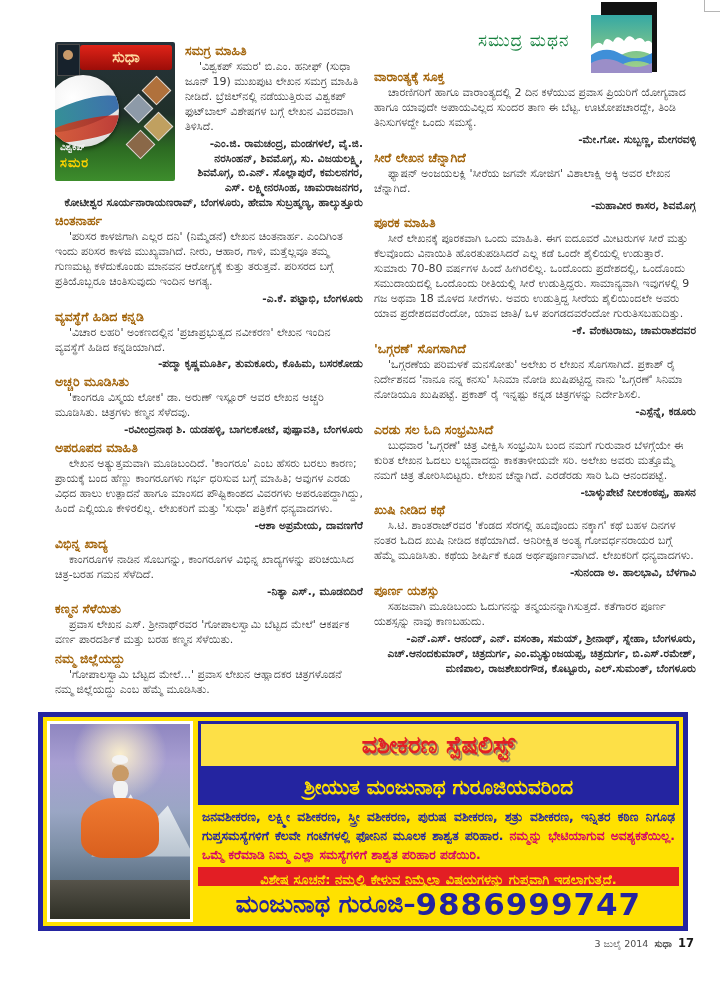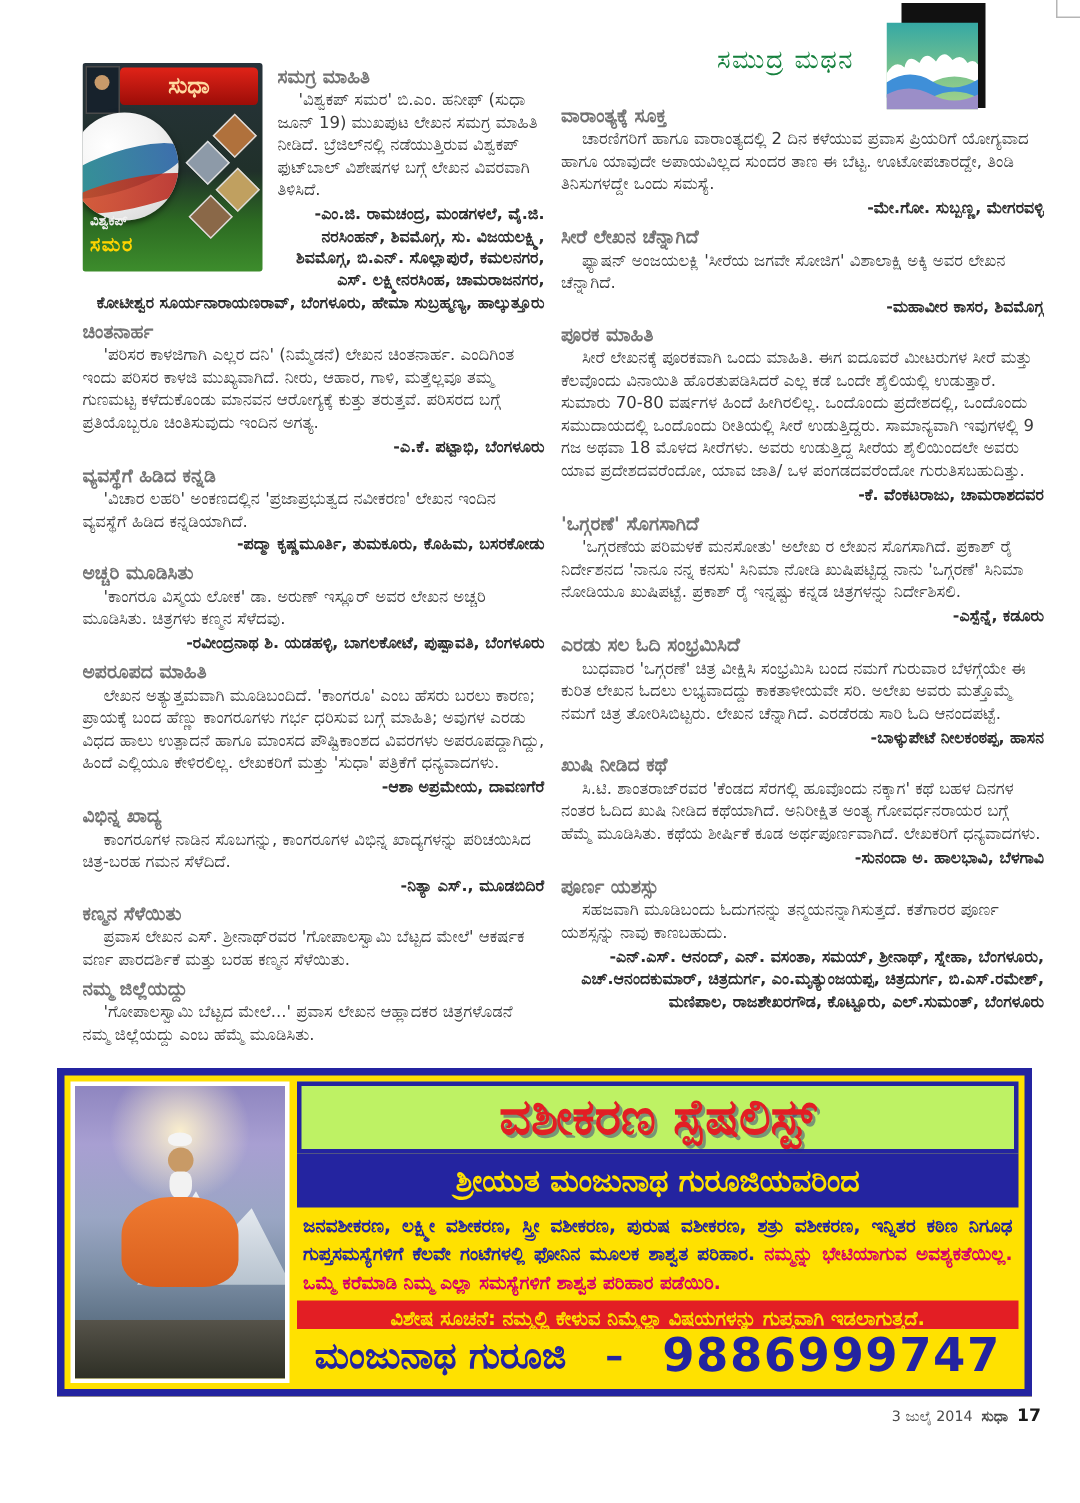--- a/index.html
+++ b/index.html
@@ -10,21 +10,21 @@
   
   .page-title{position:absolute;left:478px;top:30px;font-size:17px;color:#15803d;letter-spacing:1px;}
   .logo-wrap{position:absolute;left:591px;top:2px;width:68px;height:74px;}
   .logo-shadow{position:absolute;left:10px;top:0;width:56px;height:70px;background:#111;}
   .logo-art{position:absolute;left:0;top:13px;width:61px;height:58px;}
   .corner-artifact{position:absolute;left:704px;top:0;width:15px;height:11px;background:#fff;border:1px solid #b5b5b5;border-top:none;border-right:none;}
   
   .col{position:absolute;overflow:hidden;}
   .col-left{left:55px;top:40px;width:308px;height:668px;}
   .col-right{left:374px;top:66px;width:322px;height:644px;}
-  .sec h3{margin:3px 0 1px 0;font-size:12.5px;font-weight:bold;color:#737373;}
+  .sec h3{margin:3px 0 1px 0;font-size:12.5px;font-weight:bold;color:#a16207;}
   .sec p{margin:0;font-size:11px;line-height:1.36;}
   .sec .body{text-indent:14px;}
   .sec .sig{text-align:right;font-weight:bold;color:#2f2f2f;font-size:10.6px;line-height:1.4;margin-top:1px;}
   
   .cover{float:left;width:120px;height:139px;margin:2px 10px 3px 0;position:relative;overflow:hidden;border-radius:2px;
     background:linear-gradient(180deg,#27333b 0%,#20302a 52%,#2c6a22 76%,#3d8d2c 100%);}
   .cover .masthead{position:absolute;top:3px;left:25px;right:3px;height:25px;border-radius:3px;
     background:linear-gradient(180deg,#e02318,#9c0d08);color:#ffd9a0;font-weight:bold;font-size:15px;text-align:center;line-height:25px;}
   .cover .portrait{position:absolute;top:2px;left:2px;width:21px;height:30px;background:#17222c;border:1px solid #4a4a4a;}
   .cover .portrait::after{content:"";position:absolute;left:5px;top:5px;width:10px;height:10px;border-radius:50%;background:#c89a6a;}
@@ -51,28 +51,28 @@
   .guru .mountain{position:absolute;right:-4px;top:36%;width:78%;height:32%;
     background:linear-gradient(180deg,#eef1f6,#b6c2ce);clip-path:polygon(6% 100%,42% 0,58% 52%,76% 18%,100% 100%);}
   .guru .turban{position:absolute;left:50%;top:16%;width:16px;height:9px;margin-left:-8px;border-radius:50% 50% 40% 40%;background:#f4f4f4;}
   .guru .head{position:absolute;left:50%;top:21%;width:17px;height:17px;margin-left:-8px;border-radius:50%;background:#c89a66;}
   .guru .beard{position:absolute;left:50%;top:29%;width:15px;height:19px;margin-left:-7px;border-radius:40% 40% 60% 60%;background:#f2f2f2;}
   .guru .robe{position:absolute;left:50%;top:38%;width:78px;height:60px;margin-left:-39px;
     border-radius:42% 42% 30% 30%;background:linear-gradient(180deg,#ef7a30,#d95f1e);}
   .guru .rock{position:absolute;left:0;bottom:0;width:100%;height:20%;
     background:linear-gradient(180deg,#56534a,#2e2f25);}
   .ad-right{flex:1;display:flex;flex-direction:column;min-width:0;}
-  .ad-band-title{box-sizing:border-box;border:3px solid #2424a0;background:#bef264;text-align:center;
-    font-size:33px;font-weight:bold;color:#e31e24;line-height:42px;height:48px;text-shadow:2px 2px 0 rgba(36,36,140,.45);}
+  .ad-band-title{box-sizing:border-box;border:3px solid #2424a0;background:#fde047;text-align:center;
+    font-size:24px;font-weight:bold;color:#e31e24;line-height:42px;height:48px;text-shadow:2px 2px 0 rgba(36,36,140,.45);}
   .ad-band-sub{background:#2424a0;color:#ffe100;text-align:center;font-size:20px;font-weight:bold;line-height:36px;height:36px;}
   .ad-band-body{padding:3px 4px 2px 4px;font-size:12.3px;font-weight:bold;line-height:1.55;text-align:justify;}
   .ad-band-body .main{color:#2424a0;}
   .ad-band-body .highlight{color:#d4006a;}
   .ad-band-notice{background:#e31e24;color:#ffe100;text-align:center;font-size:13px;font-weight:bold;line-height:26px;height:26px;white-space:nowrap;overflow:hidden;}
-  .ad-band-phone{display:flex;align-items:center;justify-content:center;gap:26px;height:40px;color:#2424a0;}
+  .ad-band-phone{display:flex;align-items:center;justify-content:center;gap:0;height:40px;color:#2424a0;}
   .ad-band-phone .name{font-size:24px;font-weight:bold;}
   .ad-band-phone .dash{font-size:24px;font-weight:bold;}
   .ad-band-phone .number{font-size:31px;font-weight:bold;letter-spacing:1px;}
   
   .footer{position:absolute;right:26px;top:936px;font-size:9.5px;color:#4a4a4a;}
   .footer .mag{font-weight:bold;margin:0 3px;}
   .footer .pageno{font-weight:bold;font-size:11.5px;color:#1a1a1a;}
 </style>
 </head>
 <body>

